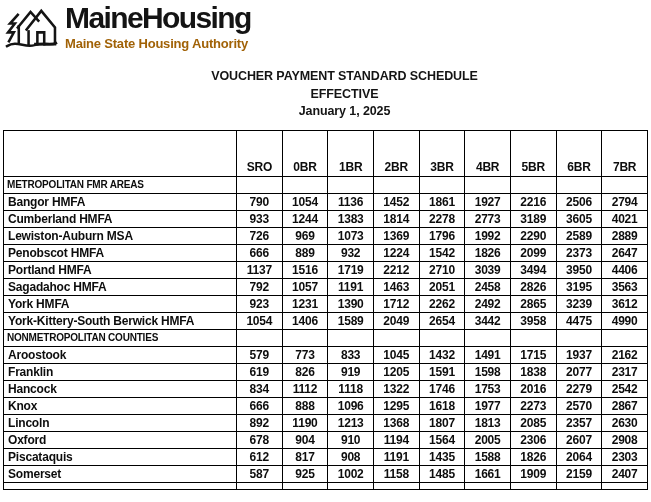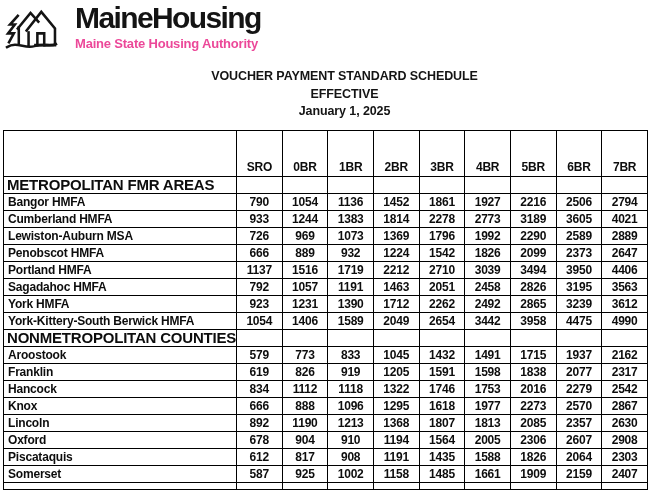--- a/index.html
+++ b/index.html
@@ -2,29 +2,29 @@
 <html><head>
 <meta charset="utf-8">
 <style>
   html, body { margin: 0; padding: 0; background: #ffffff; }
   body {
     width: 651px; height: 502px; overflow: hidden; position: relative;
     font-family: "Liberation Sans", sans-serif; color: #111111;
     -webkit-font-smoothing: antialiased;
   }
   
-  .masthead { position: absolute; top: 3px; left: 5px; display: flex; align-items: center; gap: 17px; }
+  .masthead { position: absolute; top: 3px; left: 5px; display: flex; align-items: flex-start; gap: 7px; }
   .logo-icon { display: block; margin-top: 2px; }
   .brand {
     font-size: 30px; font-weight: bold; letter-spacing: -1.6px; line-height: 1;
     color: #141414; white-space: nowrap;
   }
   .tagline {
     font-size: 13px; font-weight: bold; letter-spacing: -0.2px; margin-top: 3px;
-    color: #ec4899; white-space: nowrap;
+    color: #a16207; white-space: nowrap;
   }
   
   .title-line { position: absolute; left: 38px; width: 613px; text-align: center;
     font-weight: bold; font-size: 12.5px; letter-spacing: -0.1px; color: #141414; }
   .title-main { top: 53px; margin-top: 16px; }
   .title-effective { top: 87px; }
   .title-date { top: 104px; }
   
   table.vps {
     position: absolute; top: 130px; left: 3px; width: 645px;
@@ -34,21 +34,21 @@
   .vps col.label-col { width: 233px; }
   .vps th, .vps td {
     border: 1px solid #000000; padding: 0 2px;
     overflow: hidden; white-space: nowrap;
   }
   .vps thead th {
     height: 43px; vertical-align: bottom; text-align: center;
     font-weight: bold; padding-bottom: 2px; font-size: 12px;
   }
   .vps tbody td { height: 16px; line-height: 16px; }
-  td.section-label { font-weight: bold; font-size: 15px; padding-left: 3px; }
+  td.section-label { font-weight: bold; font-size: 10px; padding-left: 3px; }
   td.row-label { font-weight: bold; padding-left: 4px; }
   td.num { font-weight: bold; text-align: center; }
   tr.partial td { height: 6px; border-top: 1px solid #000; }
 </style>
 </head>
 <body>
 
 <div class="page">
 
   <div class="masthead">

